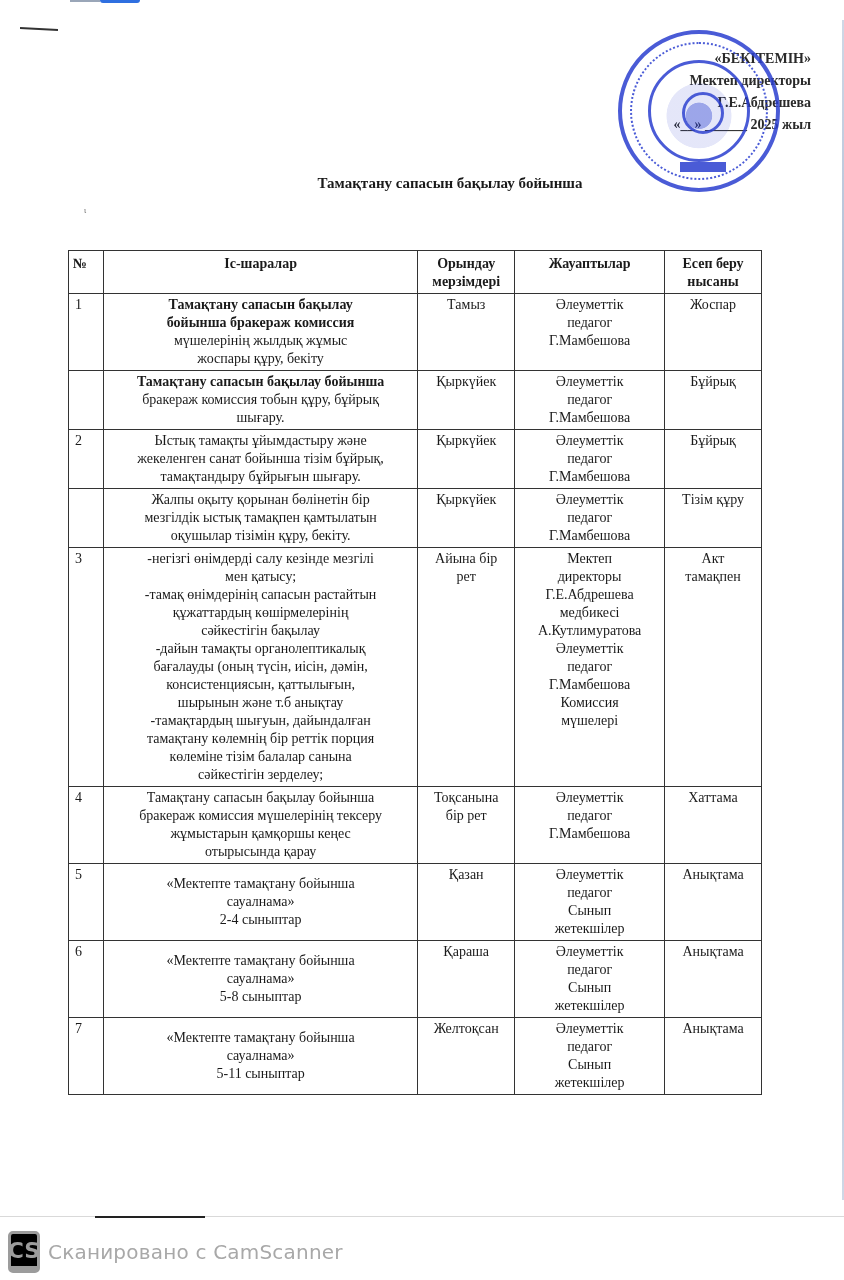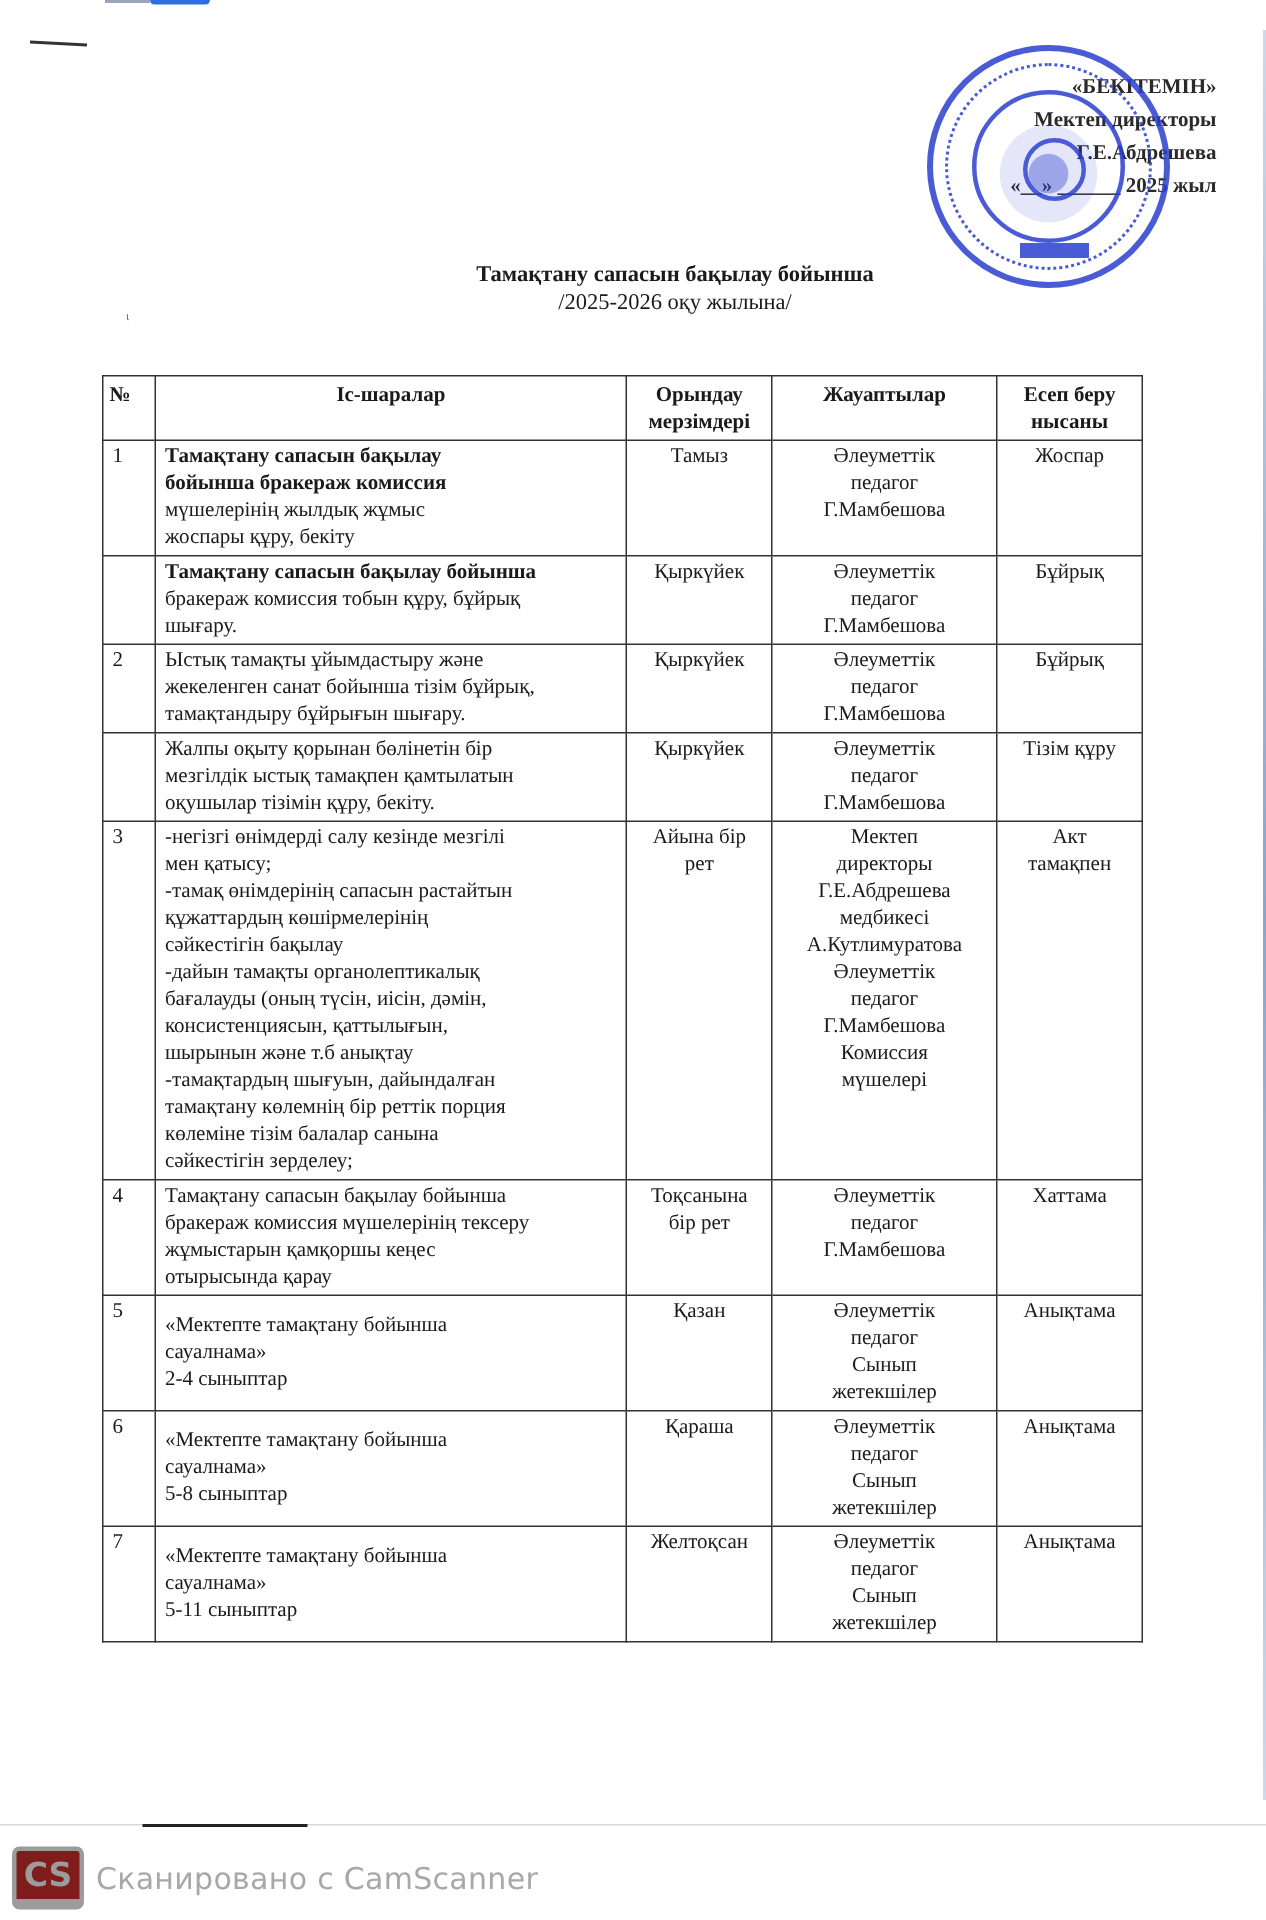--- a/index.html
+++ b/index.html
@@ -87,32 +87,32 @@
   table.plan th {
     font-weight: bold; padding-top: 4px; padding-bottom: 2px;
   }
   col.c-num { width: 35px; }
   col.c-act { width: 315px; }
   col.c-term { width: 97px; }
   col.c-resp { width: 150px; }
   col.c-rep { width: 97px; }
   td.num { text-align: left; font-weight: normal; padding-left: 5px; }
   td.center { text-align: center; }
-  td.act { text-align: left; }
+  td.act { text-align: center; }
   td.mid { vertical-align: middle; text-align: center; }
   .bold { font-weight: bold; }
   .line { display: block; }
 
   .watermark {
     position: absolute; left: 8px; top: 1230px; height: 44px;
     display: flex; align-items: center; gap: 8px;
   }
   .cs-logo {
-    width: 48px; height: 42px; border-radius: 5px; box-sizing: border-box;
-    border: 3px solid #9c9c9c; background: #7f1d1d;
+    width: 32px; height: 42px; border-radius: 5px; box-sizing: border-box;
+    border: 3px solid #9c9c9c; background: #000000;
     display: flex; align-items: center; justify-content: center;
     font-family: "DejaVu Sans", sans-serif; font-weight: bold; font-size: 22px; color: #9c9c9c;
     border-bottom-width: 7px;
   }
   .cs-text {
     font-family: "DejaVu Sans", "Liberation Sans", sans-serif;
     font-size: 20px; color: #a8a8a8; letter-spacing: 0.2px;
   }
 </style>
 </head>
@@ -129,21 +129,20 @@
   <div>Г.Е.Абдрешева</div>
   <div>«__» ______ 2025 жыл</div>
 </div>
 <div class="stamp">
   <div class="stamp-emblem"></div>
   <div class="stamp-bar"></div>
 </div>
 
 <div class="doc-title">
   <div>Тамақтану сапасын бақылау бойынша</div>
-  <div class="yr">/2025-2026 оқу жылына/</div>
 </div>
 <div class="stray-dot">ι</div>
 
 <table class="plan">
   <colgroup>
     <col class="c-num">
       <col class="c-act">
       <col class="c-term">
       <col class="c-resp">
       <col class="c-rep">

